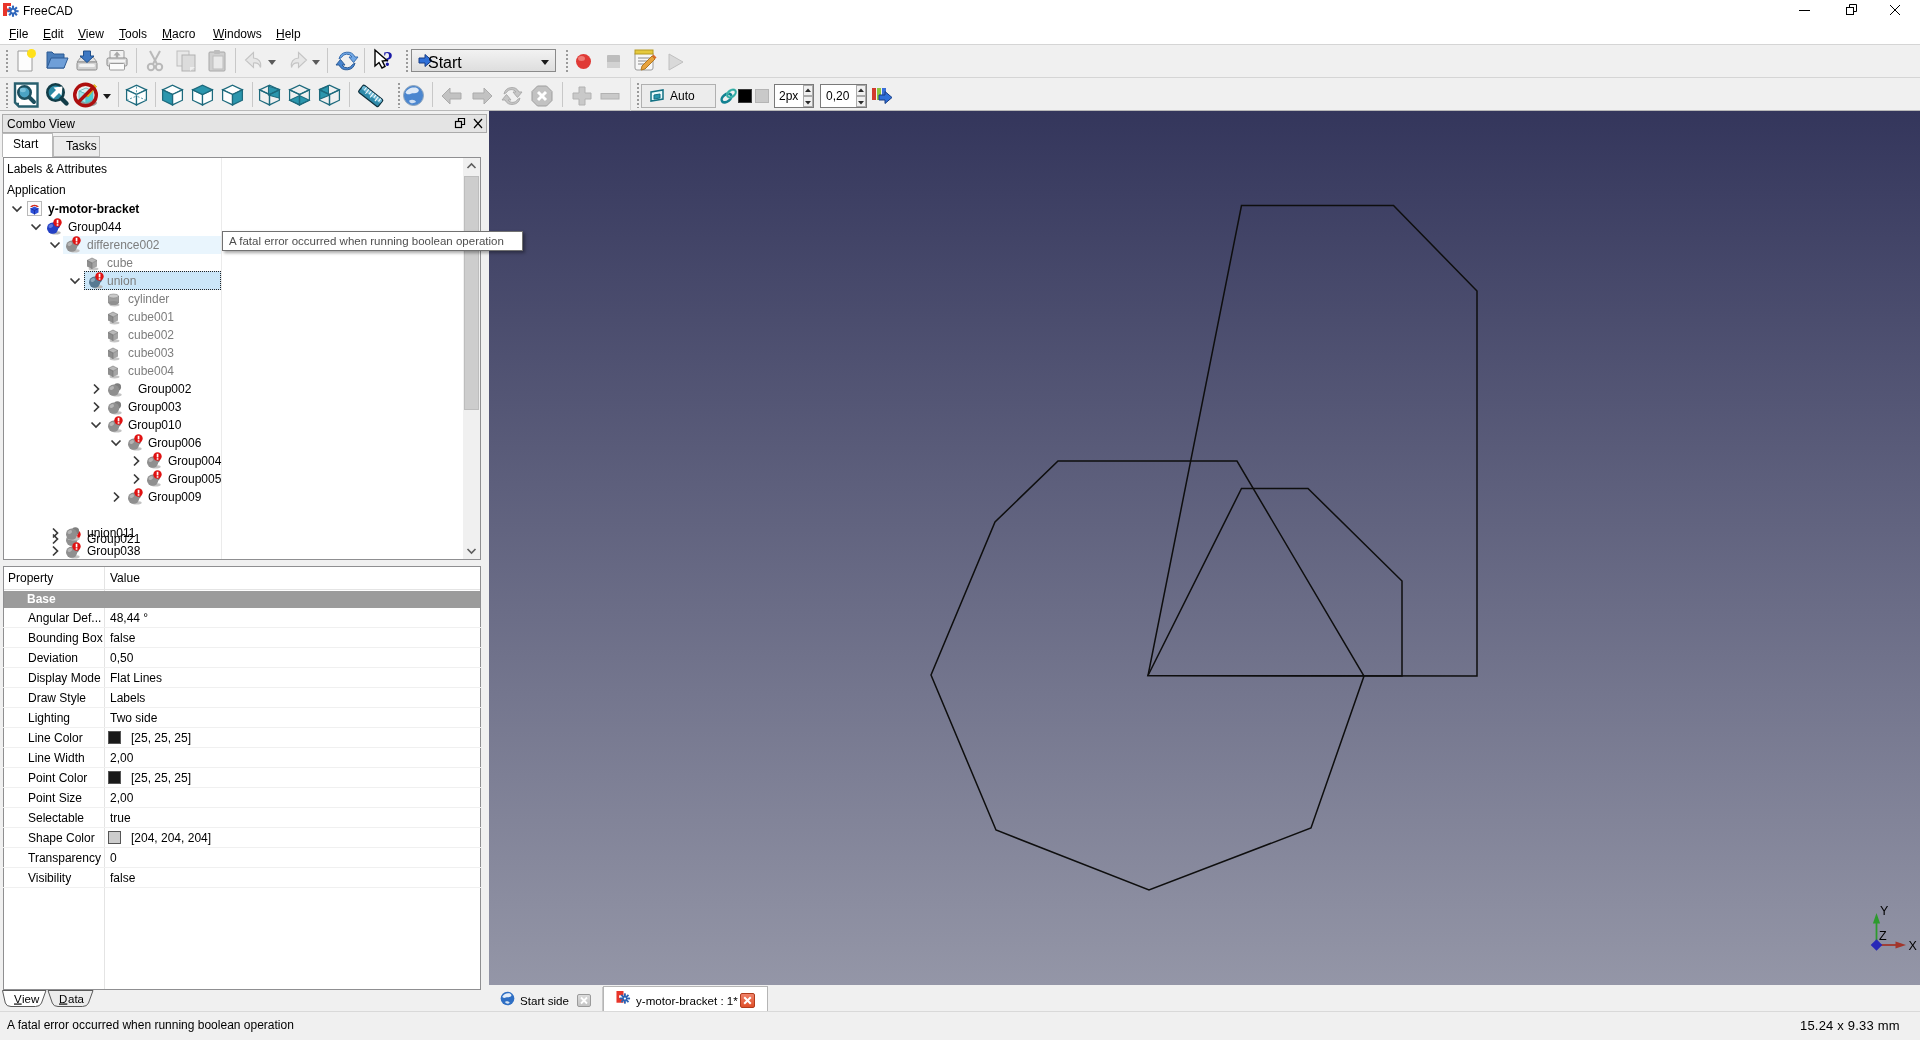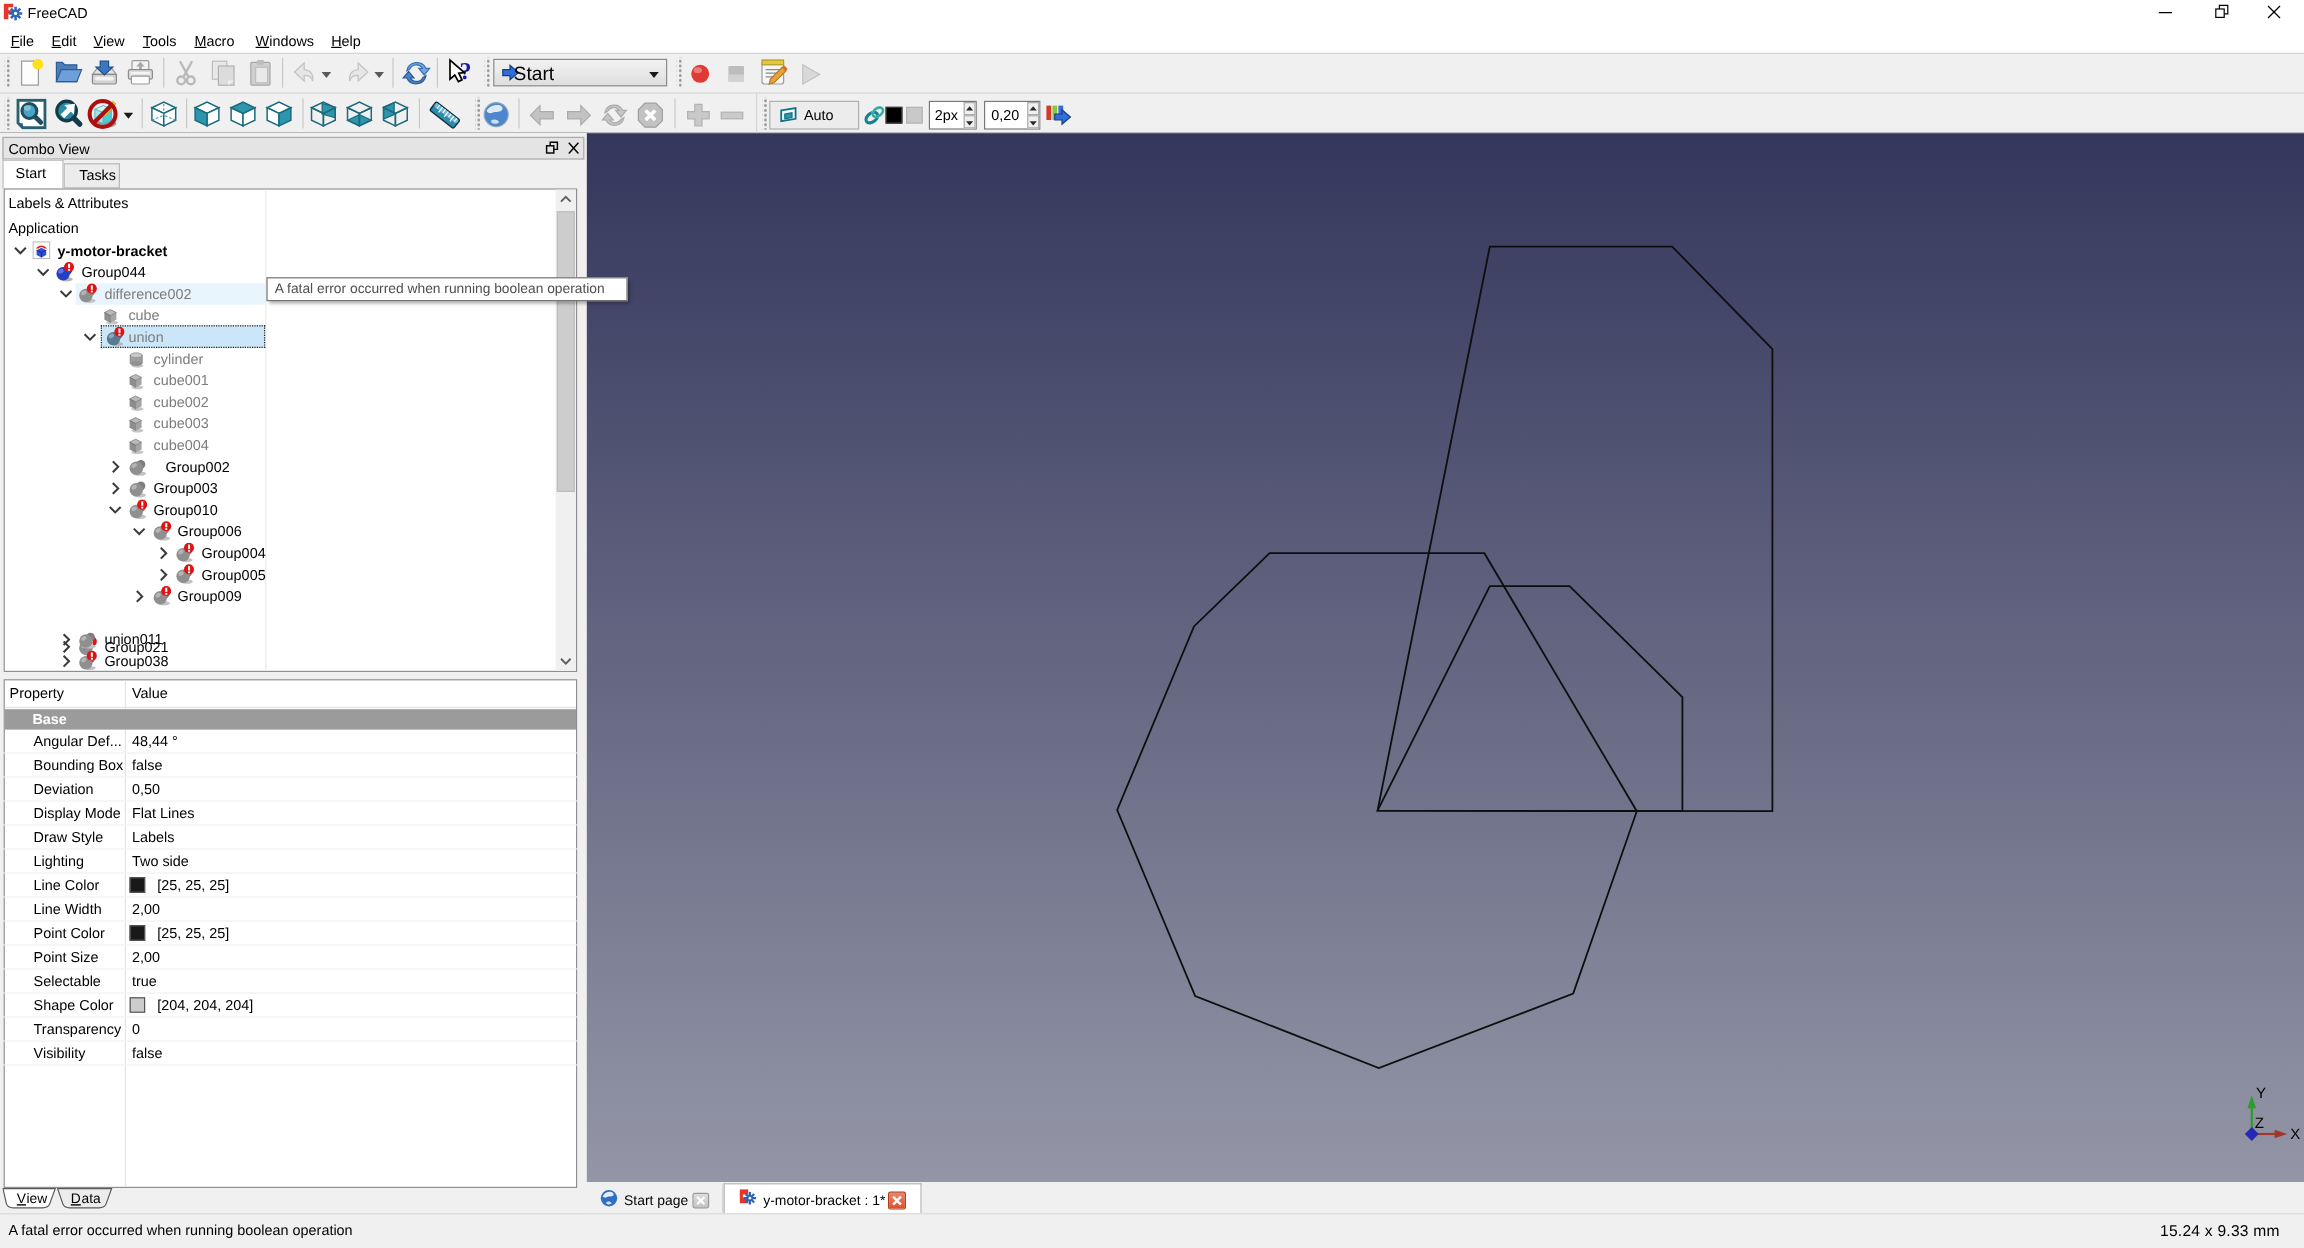--- a/index.html
+++ b/index.html
@@ -711,21 +711,21 @@
  </g>
 </svg>
 
 <div class="abs" style="left:489px;top:985px;width:1431px;height:26px;background:#f0f0f0"></div>
 <div class="abs" style="left:490px;top:987px;width:113px;height:24px;background:#f0f0f0;border-right:1px solid #c9c9c9"></div>
 <svg class="abs" style="left:500px;top:991px" width="15" height="15" viewBox="0 0 23 23">
  <circle cx="11.5" cy="11.5" r="10.5" fill="#2f6fc4"></circle>
  <path d="M3.5 9 C5 5 10 2.5 14.5 3.5 C17.5 4.5 18.5 7 16.5 8.5 C14.5 10 11 9 9 10 C7 11 4.5 11 3.5 9 Z" fill="#e4eefa"></path>
  <path d="M8 16.5 C10.5 15 14 15.8 15 18 C13 20 9.5 19.8 8.2 18.2 Z" fill="#d4e3f4"></path>
 </svg>
-<div class="abs" style="left:520px;top:994px;font-size:11.6px">Start page</div>
+<div class="abs" style="left:520px;top:994px;font-size:11.6px">Start side</div>
 <div class="abs" style="left:577px;top:994px;width:14px;height:13px;background:linear-gradient(#dcdcdc,#c3c3c3);border:1px solid #9a9a9a;border-radius:2px"></div>
 <svg class="abs" style="left:579px;top:996px" width="10" height="9" viewBox="0 0 10 9">
     <g stroke="#fff" stroke-width="1.8">
       <line x1="2" y1="1.5" x2="8" y2="7.5"></line>
       <line x1="8" y1="1.5" x2="2" y2="7.5"></line>
     </g>
   </svg>
 <div class="abs" style="left:603px;top:986px;width:165px;height:25px;background:#fff;border:1px solid #b5b5b5;border-bottom:none"></div>
 <svg class="abs" style="left:616px;top:991px" width="15" height="15" viewBox="0 0 15 16">
     <use href="#fcico"></use>

